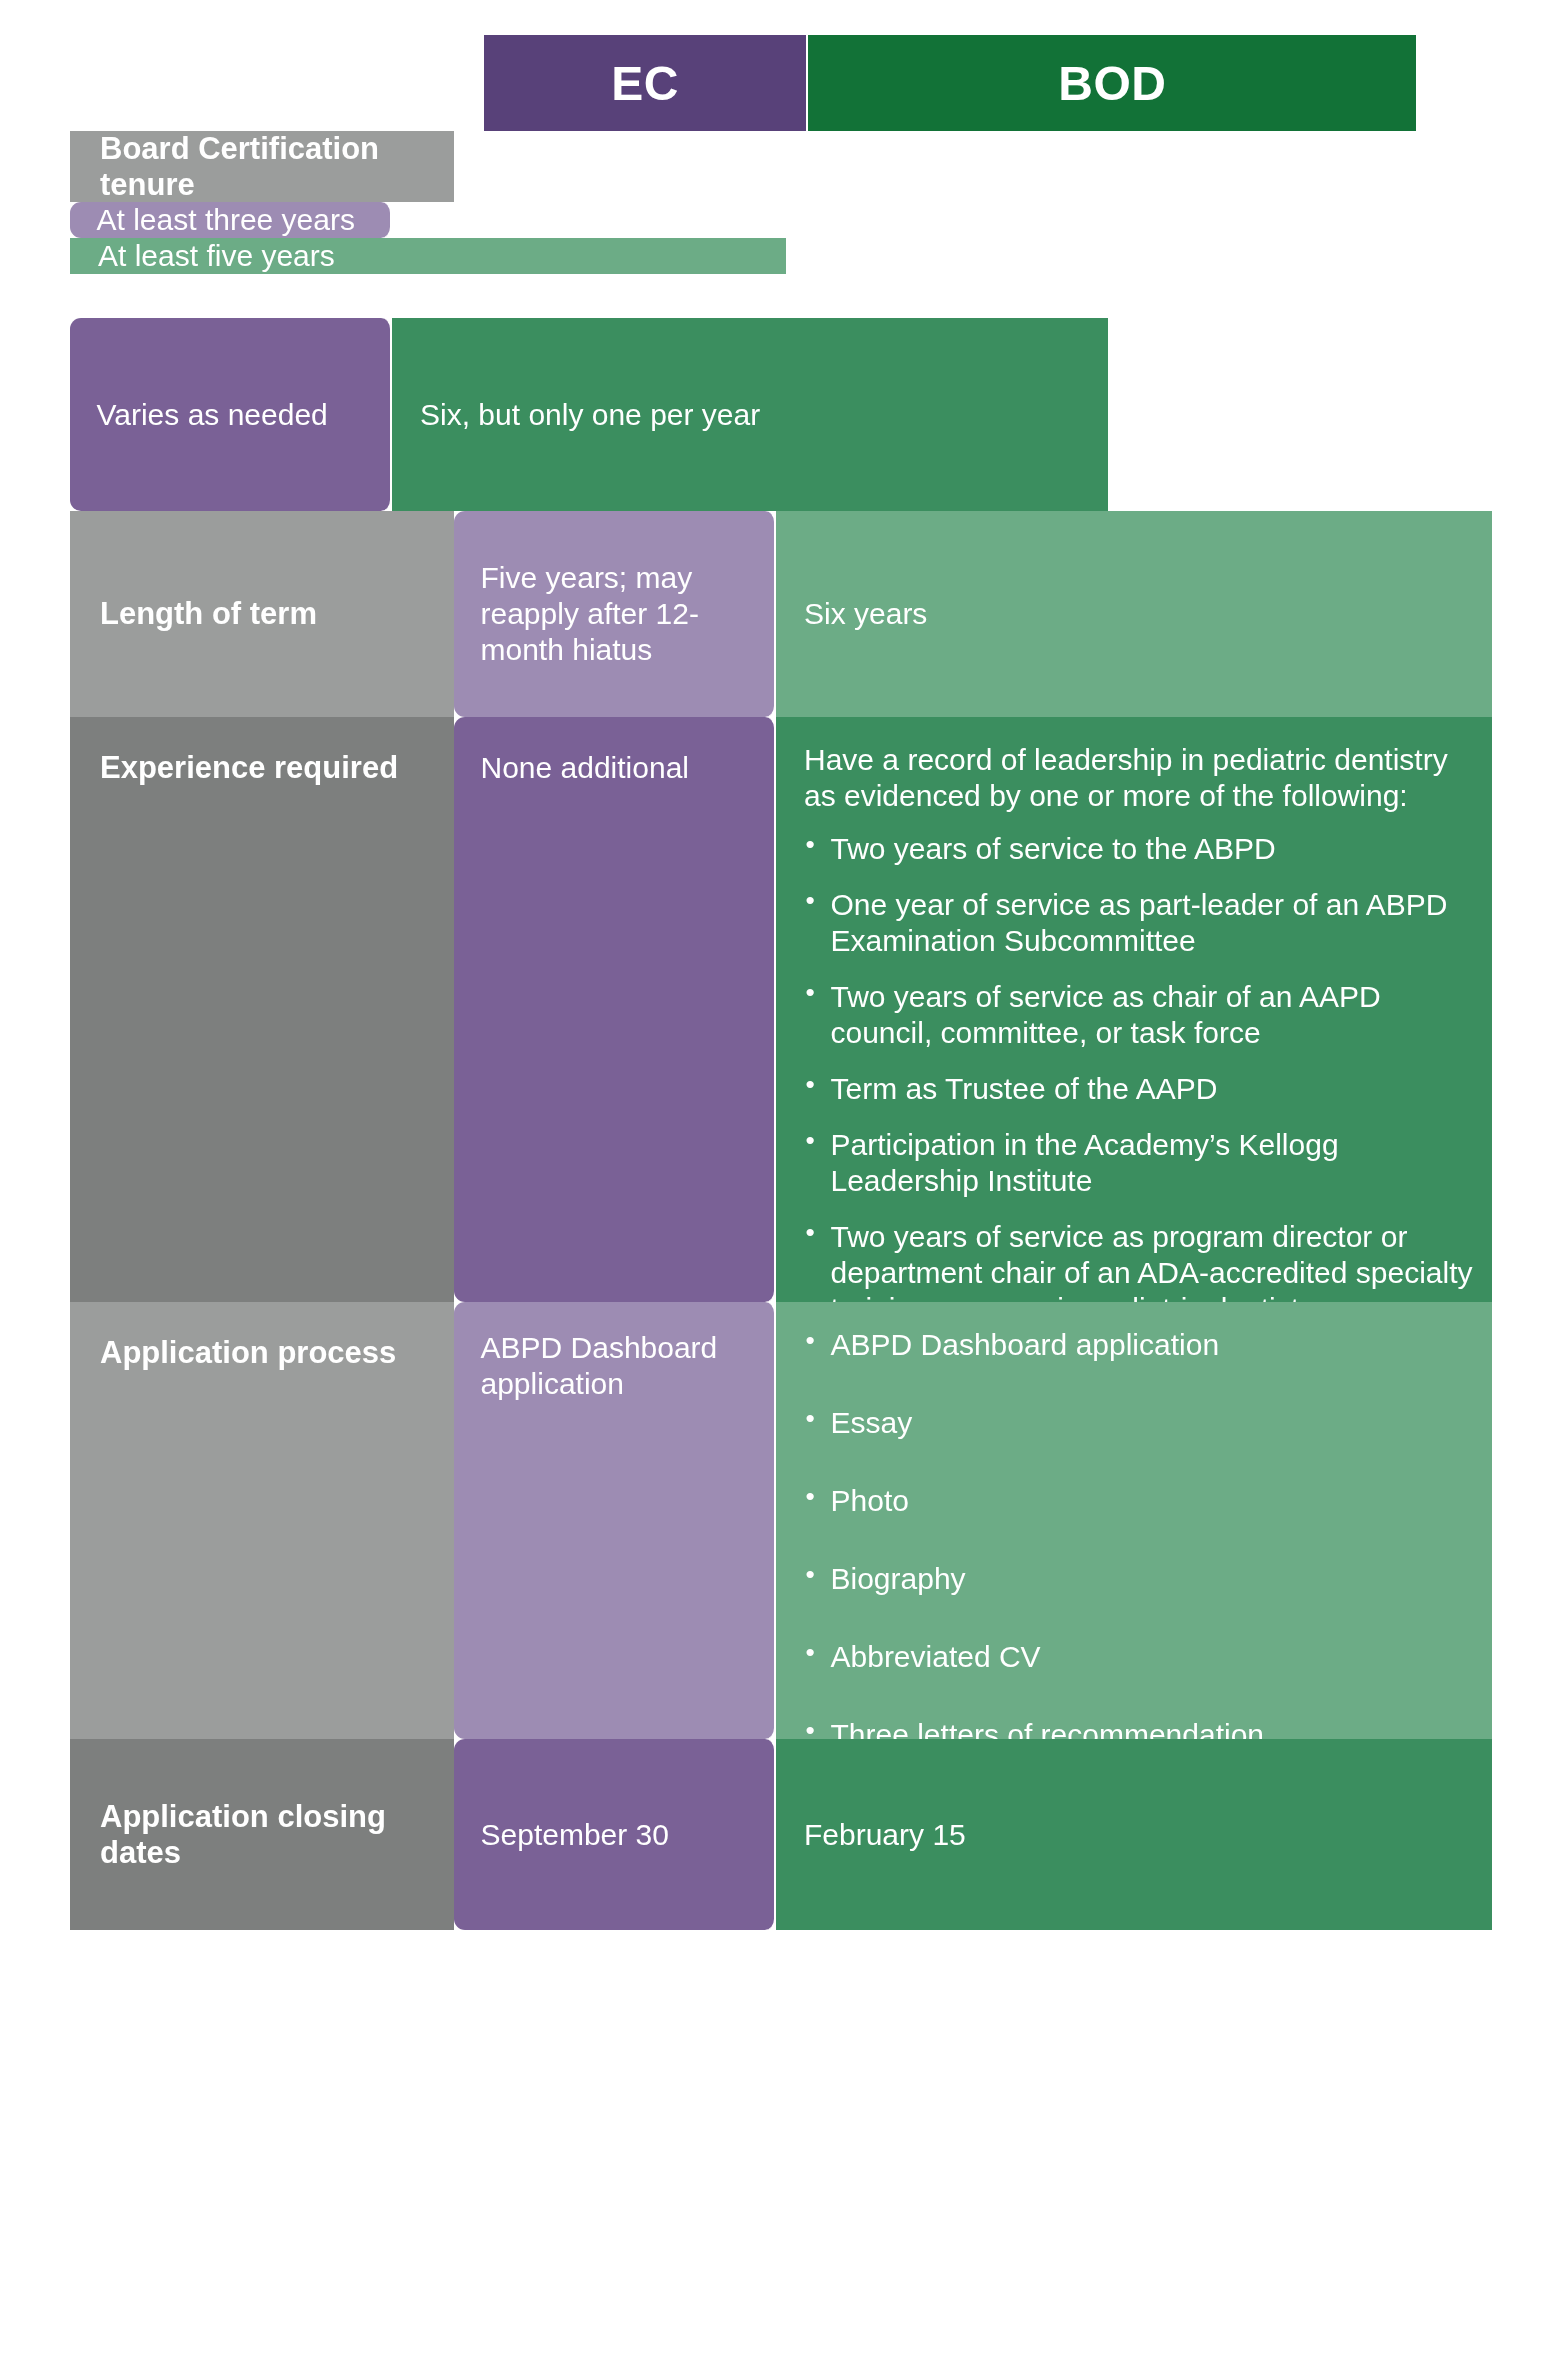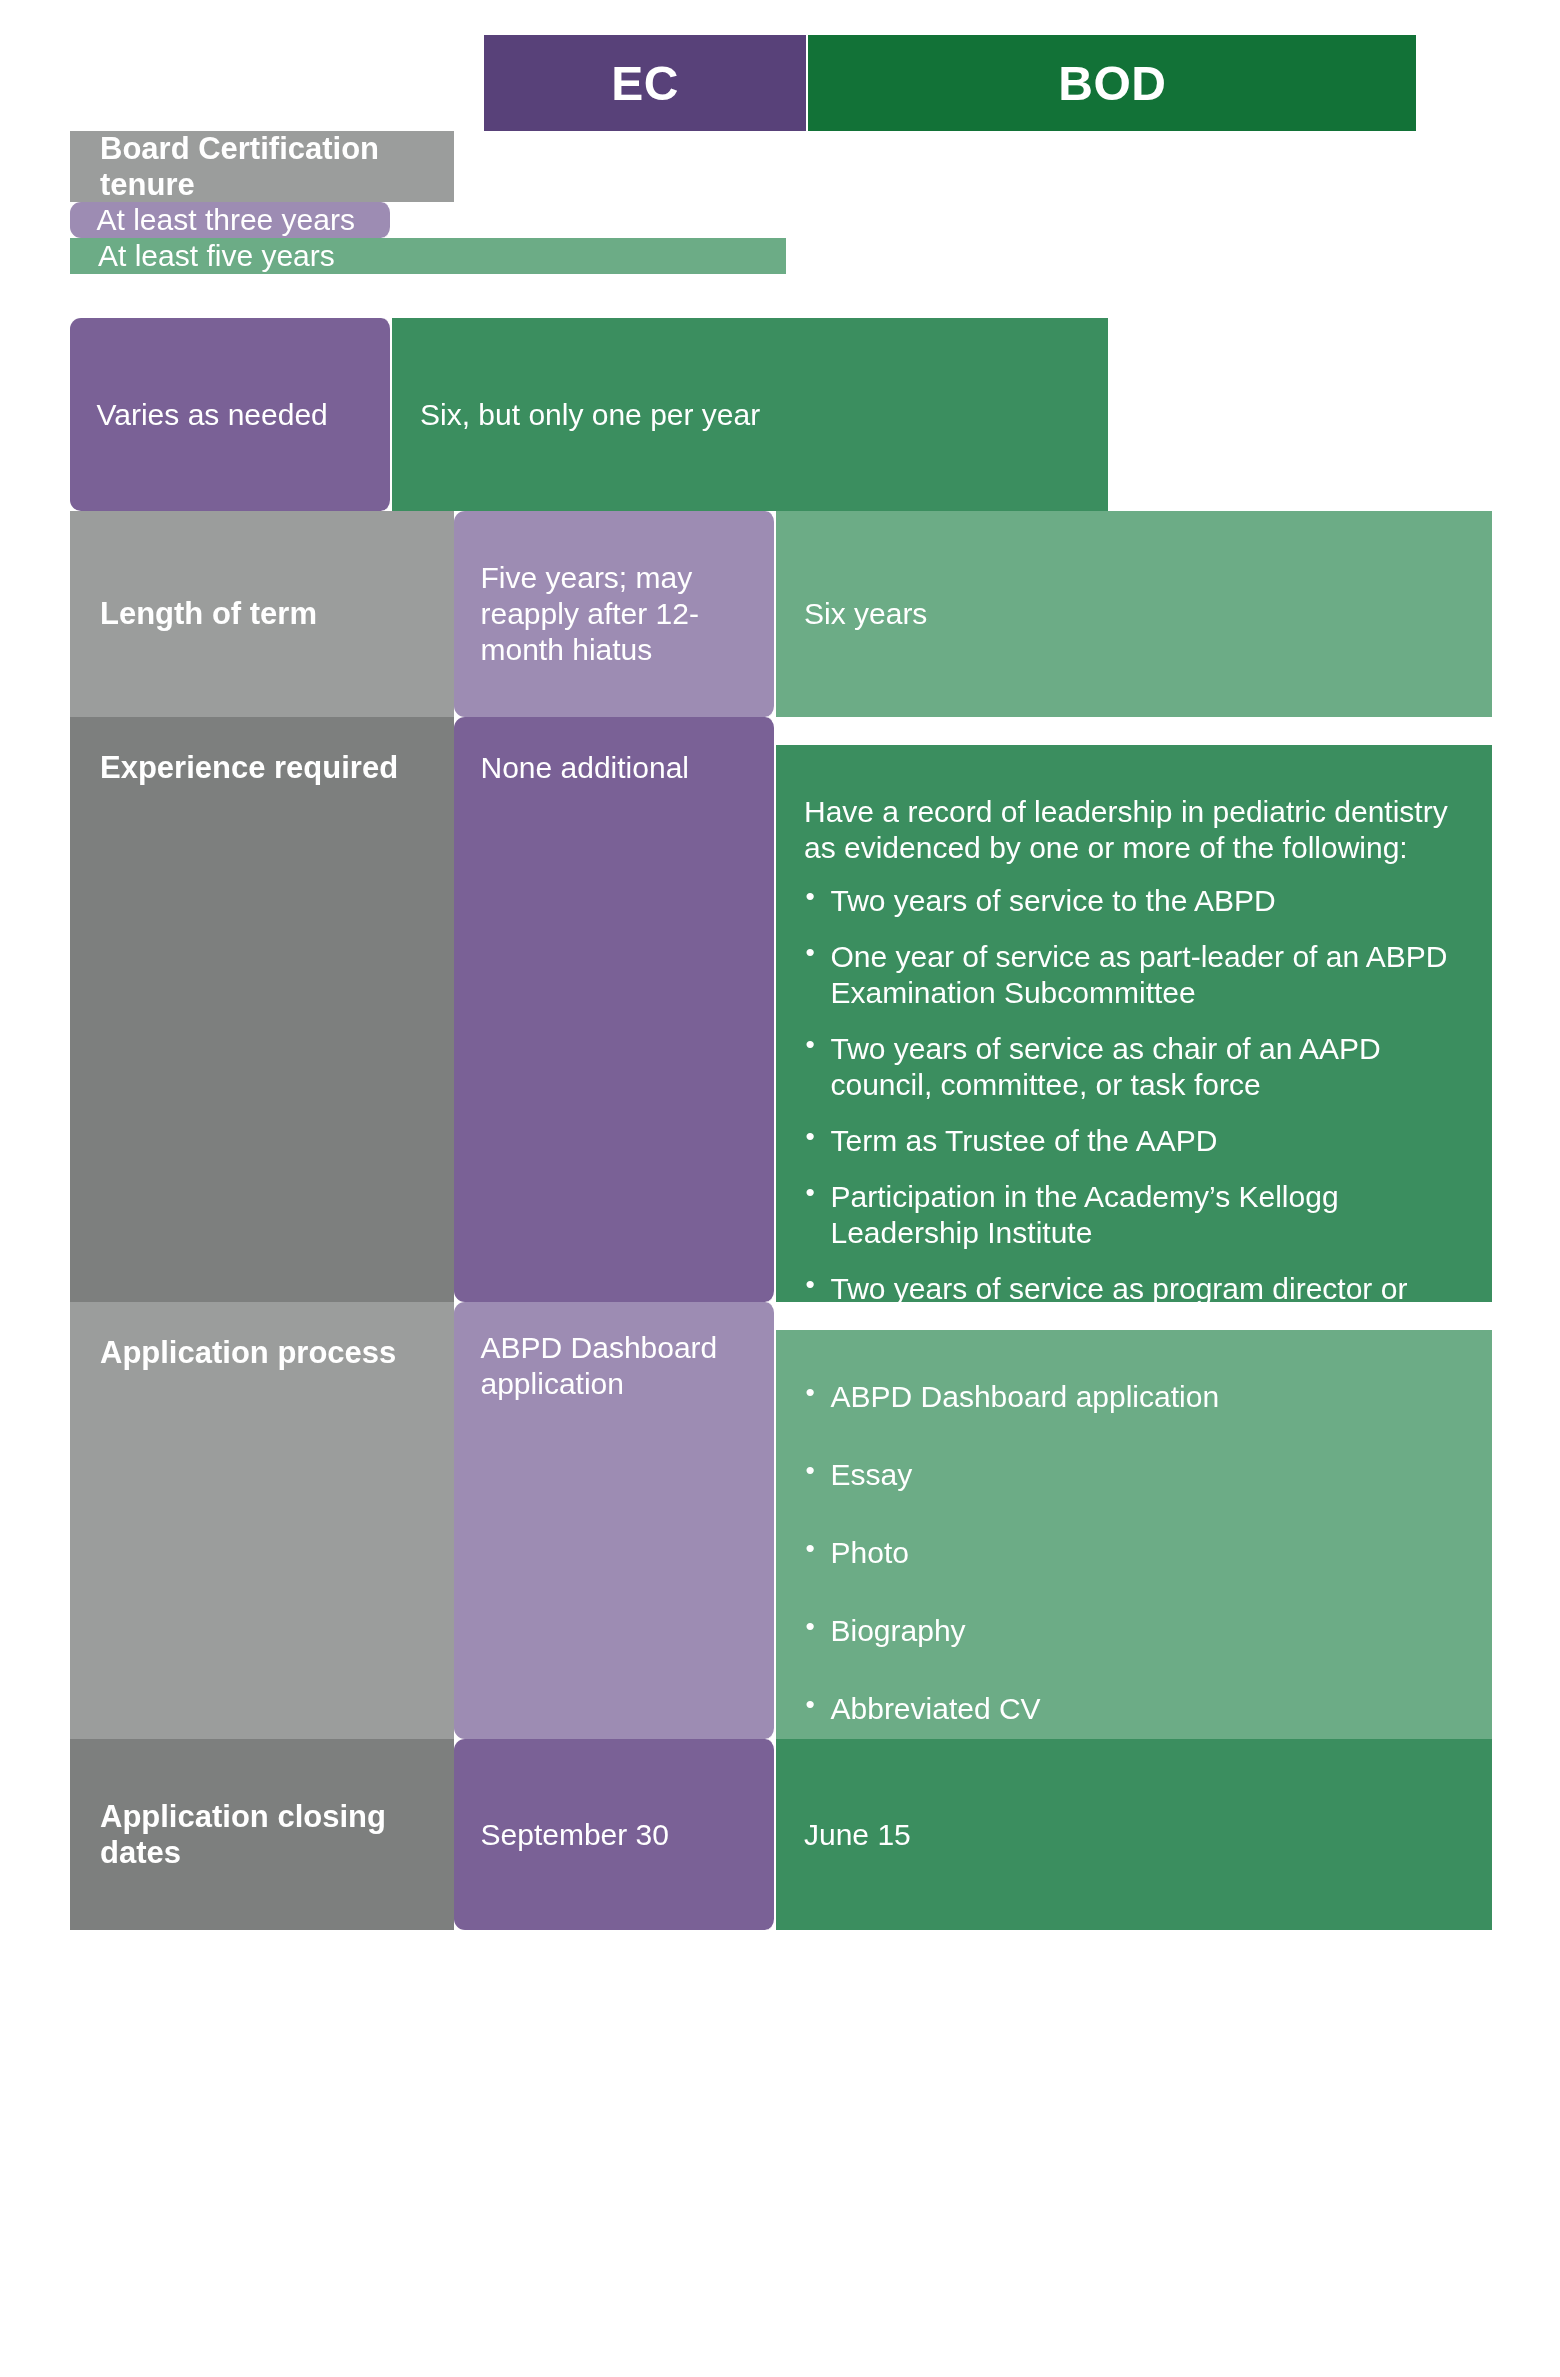--- a/index.html
+++ b/index.html
@@ -85,21 +85,21 @@
 
   
   .r1{ height:187px;flex-direction:column; }
   .r2{ height:193px; }
   .r3{ height:206px; }
   .r4{ height:585px; }
   .r5{ height:437px; }
   .r6{ height:191px; }
 
   
-  .r4 .c-bod, .r5 .c-bod{ align-items:flex-start; padding-top:49px;margin-top:28px; }
+  .r4 .c-bod, .r5 .c-bod{ align-items:flex-start; padding-top:25px; }
   .r4 .c-label, .r5 .c-label{ align-items:flex-start; padding-top:33px; }
   .r4 .c-ec{ align-items:flex-start; padding-top:33px; }
   .r5 .c-ec{ align-items:flex-start; padding-top:28px; }
 
   
   .cellbody{ width:100%; }
   .intro{ margin:0 0 17px 0; }
 
   ul.bullets{
     list-style:none;
@@ -179,17 +179,17 @@
         <li>Biography</li>
         <li>Abbreviated CV</li>
         <li>Three letters of recommendation</li>
       </ul>
     </div>
   </div>
 
   <div class="row dark r6">
     <div class="cell c-label">Application closing dates</div>
     <div class="cell c-ec">September 30</div>
-    <div class="cell c-bod">June 15</div>
+    <div class="cell c-bod">February 15</div>
   </div>
 
 </div>
 
 
 </body></html>

